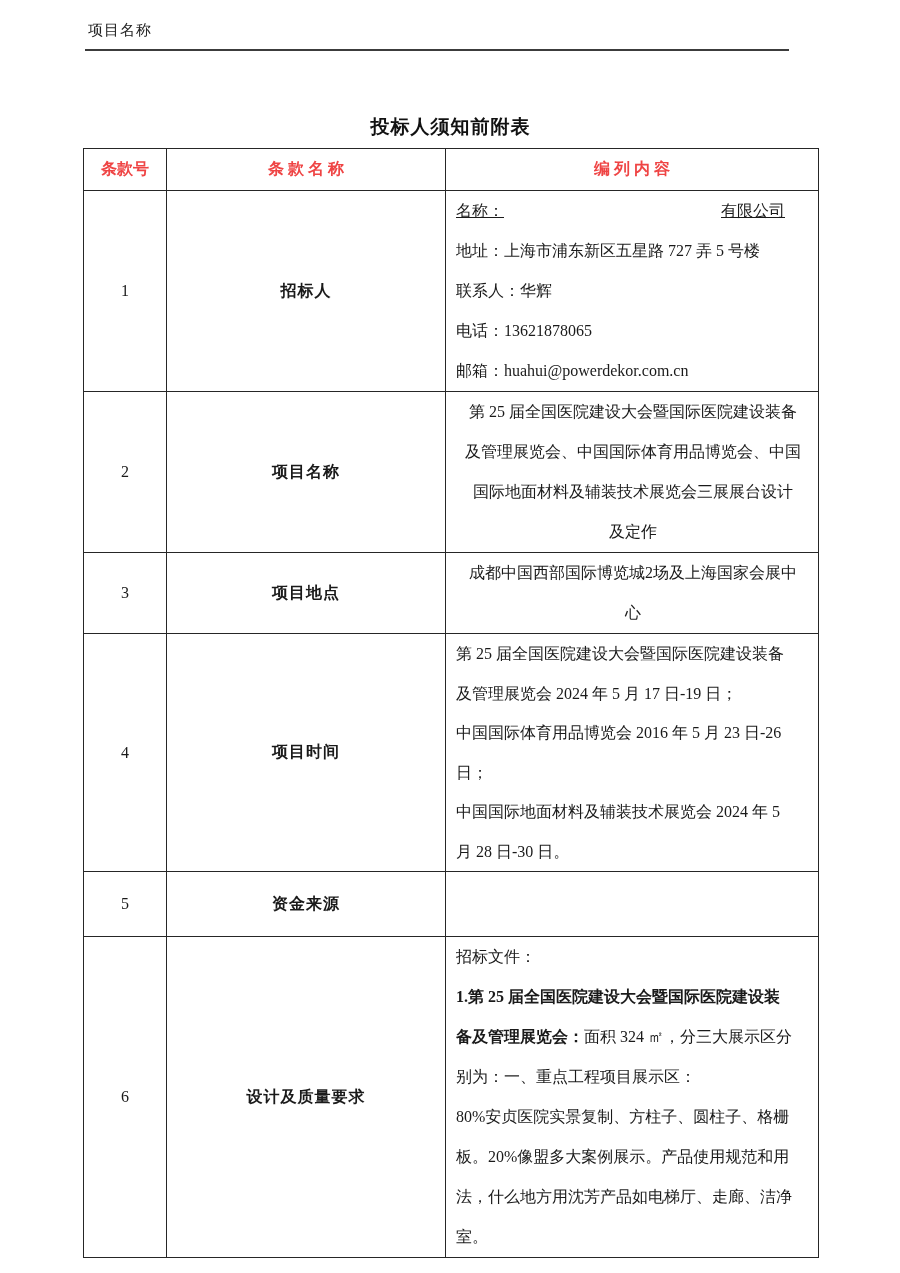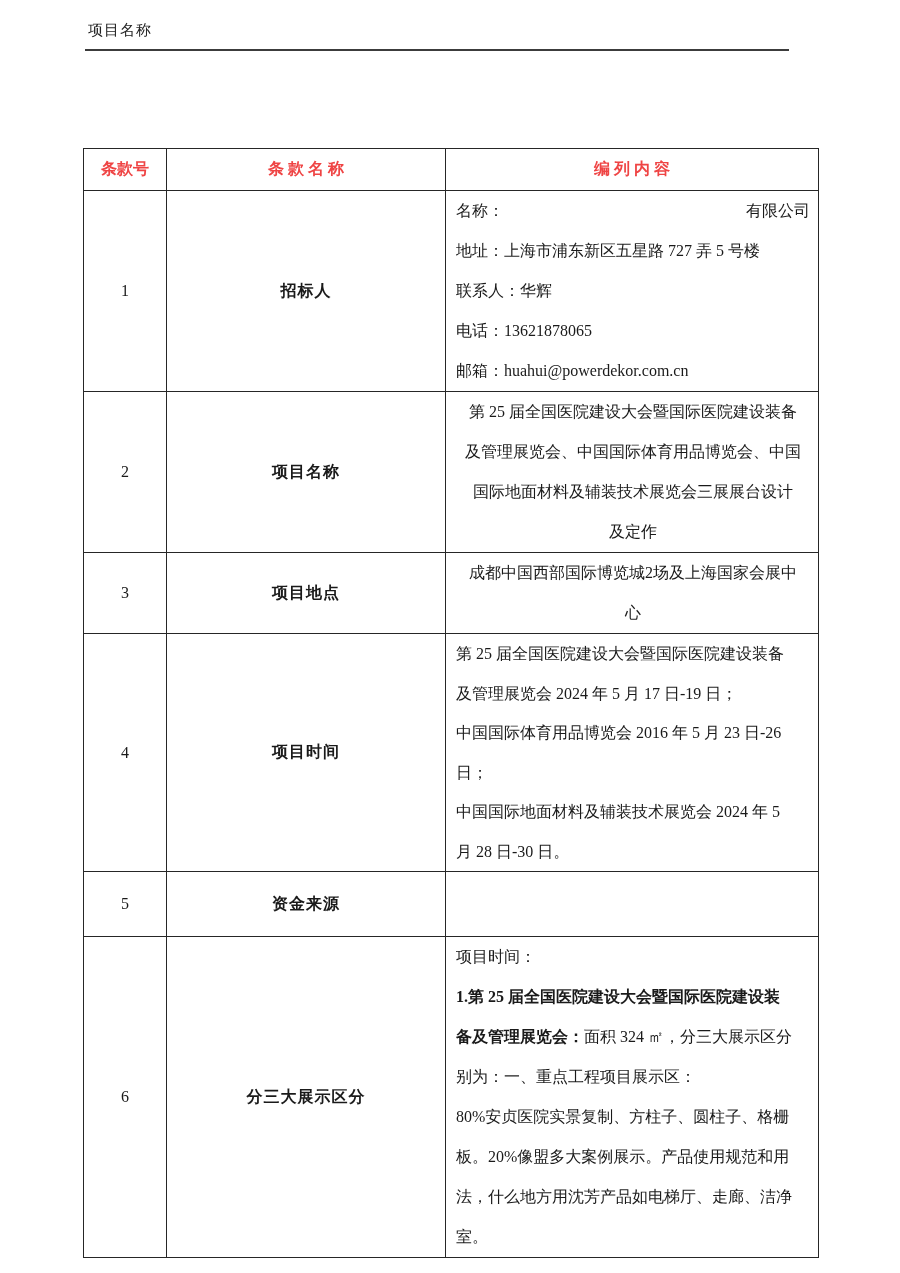--- a/index.html
+++ b/index.html
@@ -79,31 +79,33 @@
   .ln {
     line-height: 40px;
     white-space: nowrap;
     overflow: hidden;
   }
   .r4 .ln { line-height: 39.5px; }
   .ct.center .ln { text-align: center; }
   .ln.split {
     display: flex;
     justify-content: space-between;
+    text-decoration: underline;
   }
-  .ln.split .tail { }
+  .ln.split .tail { margin-right: 25px; }
   .bold { font-weight: bold; font-family: Liberation Serif, serif; }
 </style>
 </head>
 <body>
 
 <div class="page">
 
   <div class="doc-header">项目名称</div>
   <div class="header-rule"></div>
+  <div class="doc-title">投标人须知前附表</div>
 
   <table class="notice">
     <colgroup>
       <col style="width:83px">
       <col style="width:279px">
       <col style="width:373px">
     </colgroup>
     <thead>
       <tr style="height:42px">
         <th class="hdr">条款号</th>
@@ -162,23 +164,23 @@
       </tr>
 
       <tr style="height:65px">
         <td class="no">5</td>
         <td class="nm">资金来源</td>
         <td class="ct"></td>
       </tr>
 
       <tr style="height:320px">
         <td class="no">6</td>
-        <td class="nm">分三大展示区分</td>
+        <td class="nm">设计及质量要求</td>
         <td class="ct">
-          <div class="ln">项目时间：</div>
+          <div class="ln">招标文件：</div>
           <div class="ln bold">1.第 25 届全国医院建设大会暨国际医院建设装</div>
           <div class="ln">
             <span class="bold">备及管理展览会：</span><span>面积 324 ㎡，分三大展示区分</span>
           </div>
           <div class="ln">别为：一、重点工程项目展示区：</div>
           <div class="ln">80%安贞医院实景复制、方柱子、圆柱子、格栅</div>
           <div class="ln">板。20%像盟多大案例展示。产品使用规范和用</div>
           <div class="ln">法，什么地方用沈芳产品如电梯厅、走廊、洁净</div>
           <div class="ln">室。</div>
         </td>

